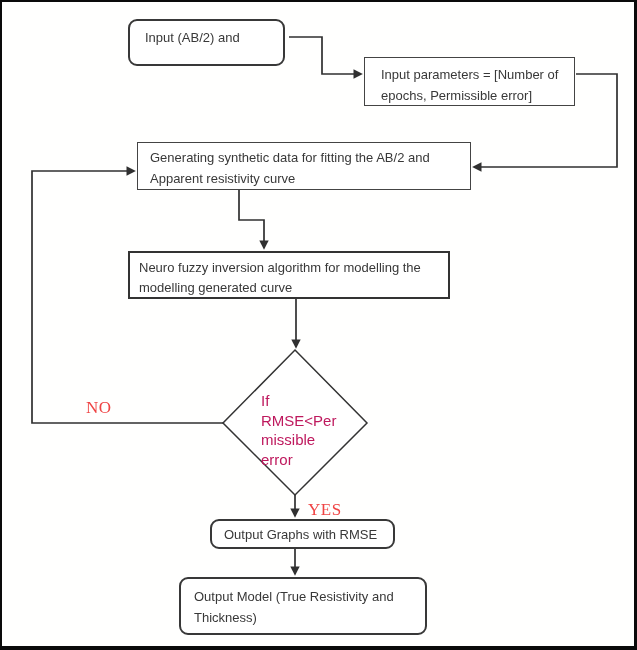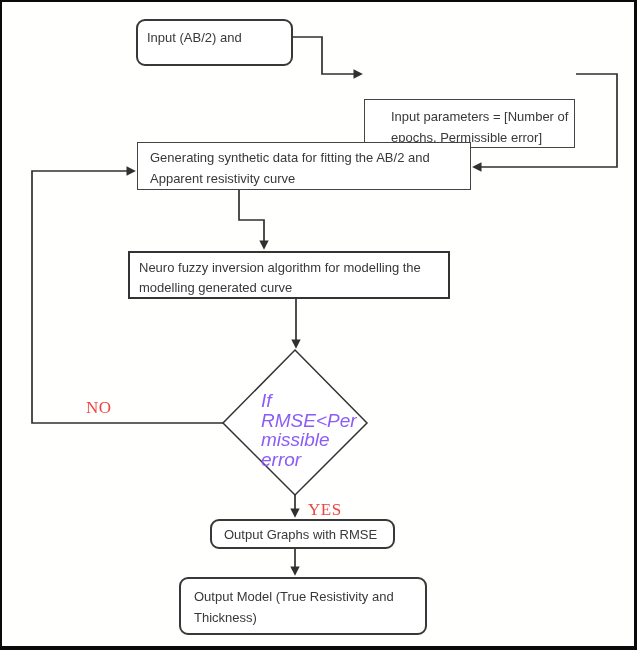--- a/index.html
+++ b/index.html
@@ -37,34 +37,33 @@
   .rounded {
     border: 2px solid #383838;
     border-radius: 9px;
   }
   .rect {
     border: 1.5px solid #444444;
   }
   .rect-thick {
     border: 2px solid #333333;
   }
-  #node-input-data       { left: 126px; top: 17px;  width: 157px; height: 47px; padding: 8px 0 0 9px;  line-height: 17px; margin-left: 8px; }
-  #node-input-parameters { left: 362px; top: 55px;  width: 211px; height: 49px; padding: 6px 0 0 26px; line-height: 21px; margin-top: 42px; }
+  #node-input-data       { left: 126px; top: 17px;  width: 157px; height: 47px; padding: 8px 0 0 15px;  line-height: 17px; }
+  #node-input-parameters { left: 362px; top: 55px;  width: 211px; height: 49px; padding: 6px 0 0 16px; line-height: 21px; }
   #node-generate-synthetic { left: 135px; top: 140px; width: 334px; height: 48px; padding: 4px 0 16px 12px; line-height: 21px; }
   #node-neuro-fuzzy      { left: 126px; top: 249px; width: 322px; height: 48px; padding: 5px 0 0 9px;  line-height: 20px; }
   #node-output-graphs    { left: 208px; top: 517px; width: 185px; height: 30px; padding: 6px 8px 0 12px; line-height: 16px; }
   #node-output-model     { left: 177px; top: 575px; width: 248px; height: 58px; padding: 7px 16px 0 13px; line-height: 21px; }
   #decision-text {
     position: absolute;
     left: 259px; top: 389px;
     z-index: 2;
-    color: #8b5cf6;
-    font-size: 19px;
+    color: #be185d;
+    font-size: 15px;
     line-height: 19.5px;
-    font-style: italic;
   }
   #decision-text .line { white-space: nowrap; }
   .branch-label {
     position: absolute;
     z-index: 2;
     font-family: "Liberation Serif", serif;
     font-size: 17px;
     color: #ef4444;
     letter-spacing: 0.5px;
   }

